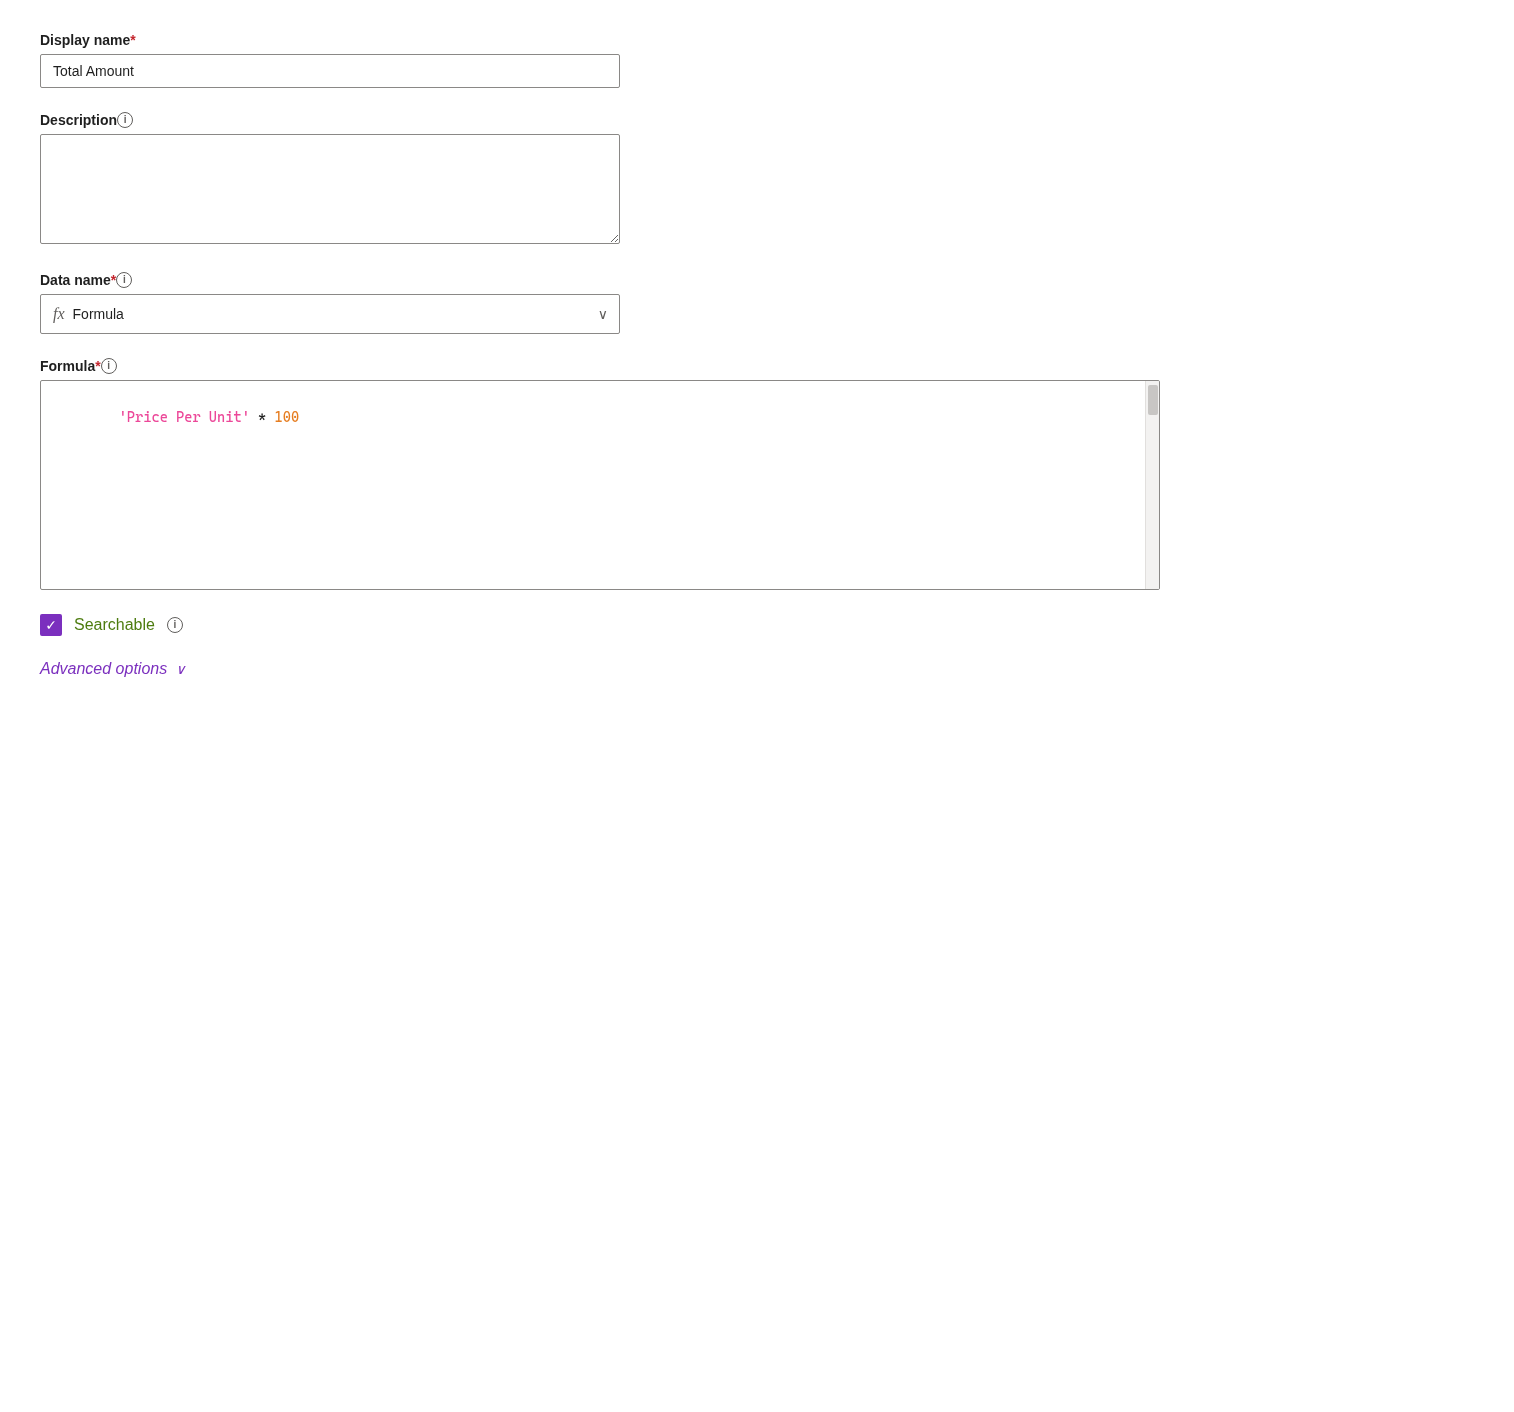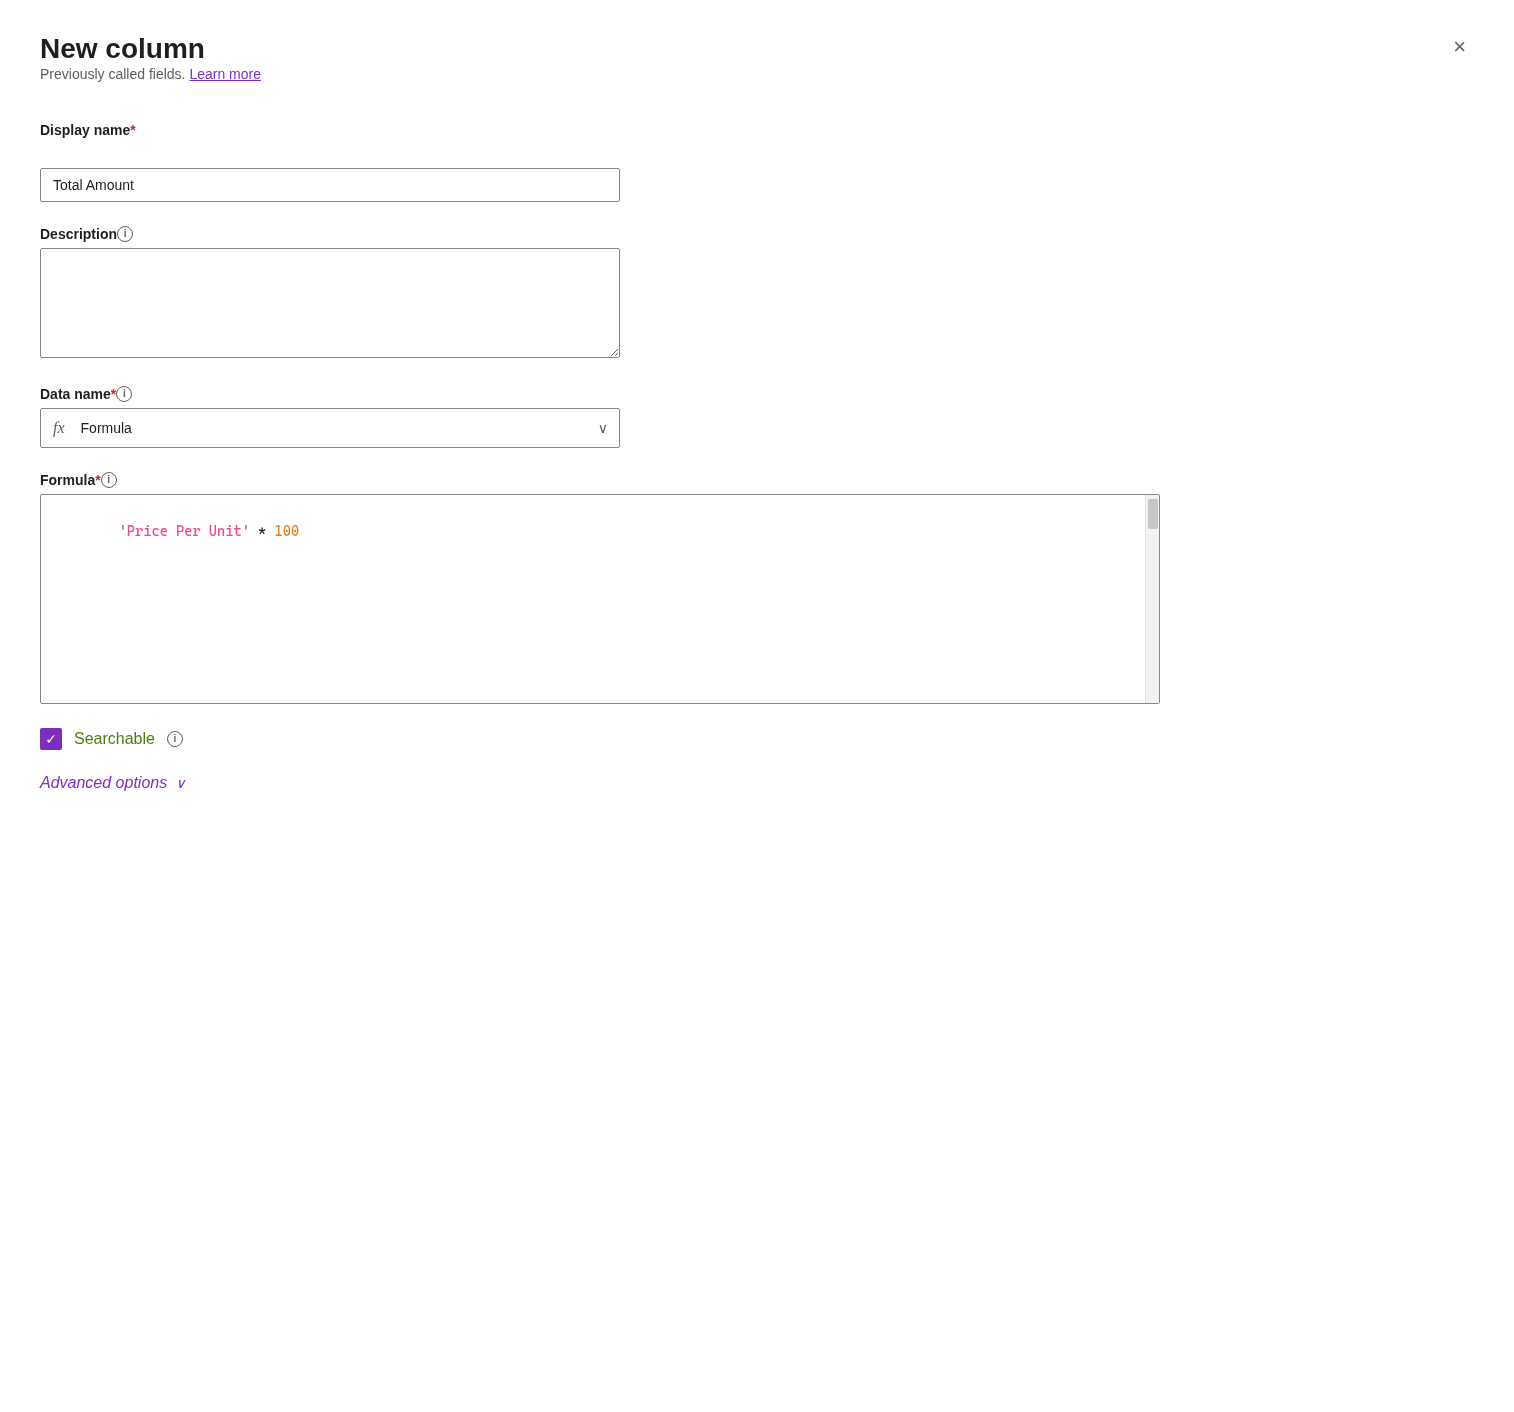--- a/index.html
+++ b/index.html
@@ -100,21 +100,20 @@
 
     .text-input {
       width: 100%;
       border: 1px solid #8a8886;
       border-radius: 2px;
       padding: 8px 12px;
       font-size: 14px;
       font-family: inherit;
       color: #1f1f1f;
       outline: none;
-      margin-top: 24px;
     }
 
     .description-textarea {
       width: 100%;
       height: 110px;
       border: 1px solid #8a8886;
       border-radius: 2px;
       padding: 8px 12px;
       font-size: 14px;
       font-family: inherit;
@@ -133,21 +132,21 @@
       border: 1px solid #8a8886;
       border-radius: 2px;
       padding: 10px 40px 10px 12px;
       font-size: 14px;
       font-family: inherit;
       color: #1f1f1f;
       background: #fff;
       cursor: pointer;
       display: flex;
       align-items: center;
-      gap: 16px;
+      gap: 8px;
       user-select: none;
     }
 
     .fx-icon {
       font-style: italic;
       font-size: 16px;
       color: #605e5c;
       font-family: Georgia, serif;
     }
 
@@ -270,30 +269,20 @@
     .advanced-chevron {
       color: #7b2fbe;
       font-size: 14px;
     }
   </style>
 </head>
 <body>
 
 <div class="panel">
 
-  <div class="panel-header">
-    <div>
-      <h1 class="panel-title">New column</h1>
-      <p class="subtitle">
-        <span>Previously called fields.</span>
-        <a>Learn more</a>
-      </p>
-    </div>
-    <button class="close-btn">×</button>
-  </div>
 
   <div class="form-section">
     <div class="field-label">
       <span>Display name</span>
       <span class="required-star">*</span>
     </div>
     <input type="text" class="text-input" value="Total Amount" style="">
   </div>
 
   <div class="form-section">

